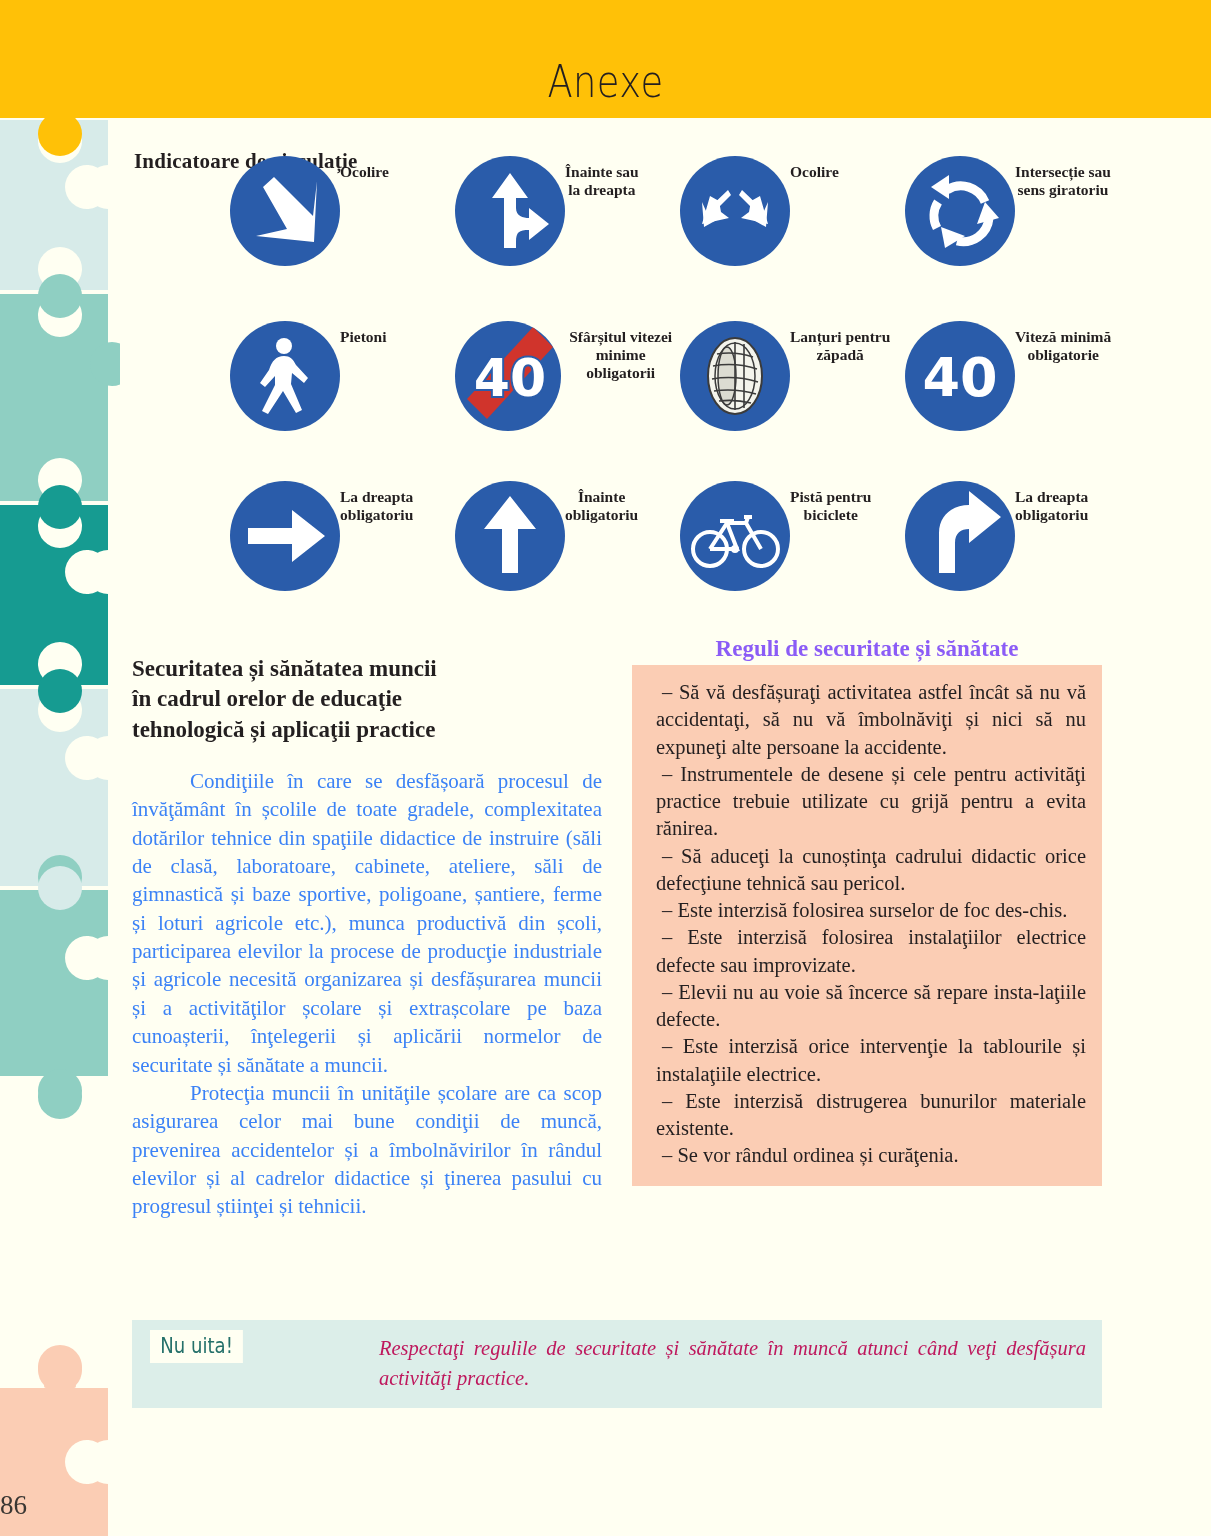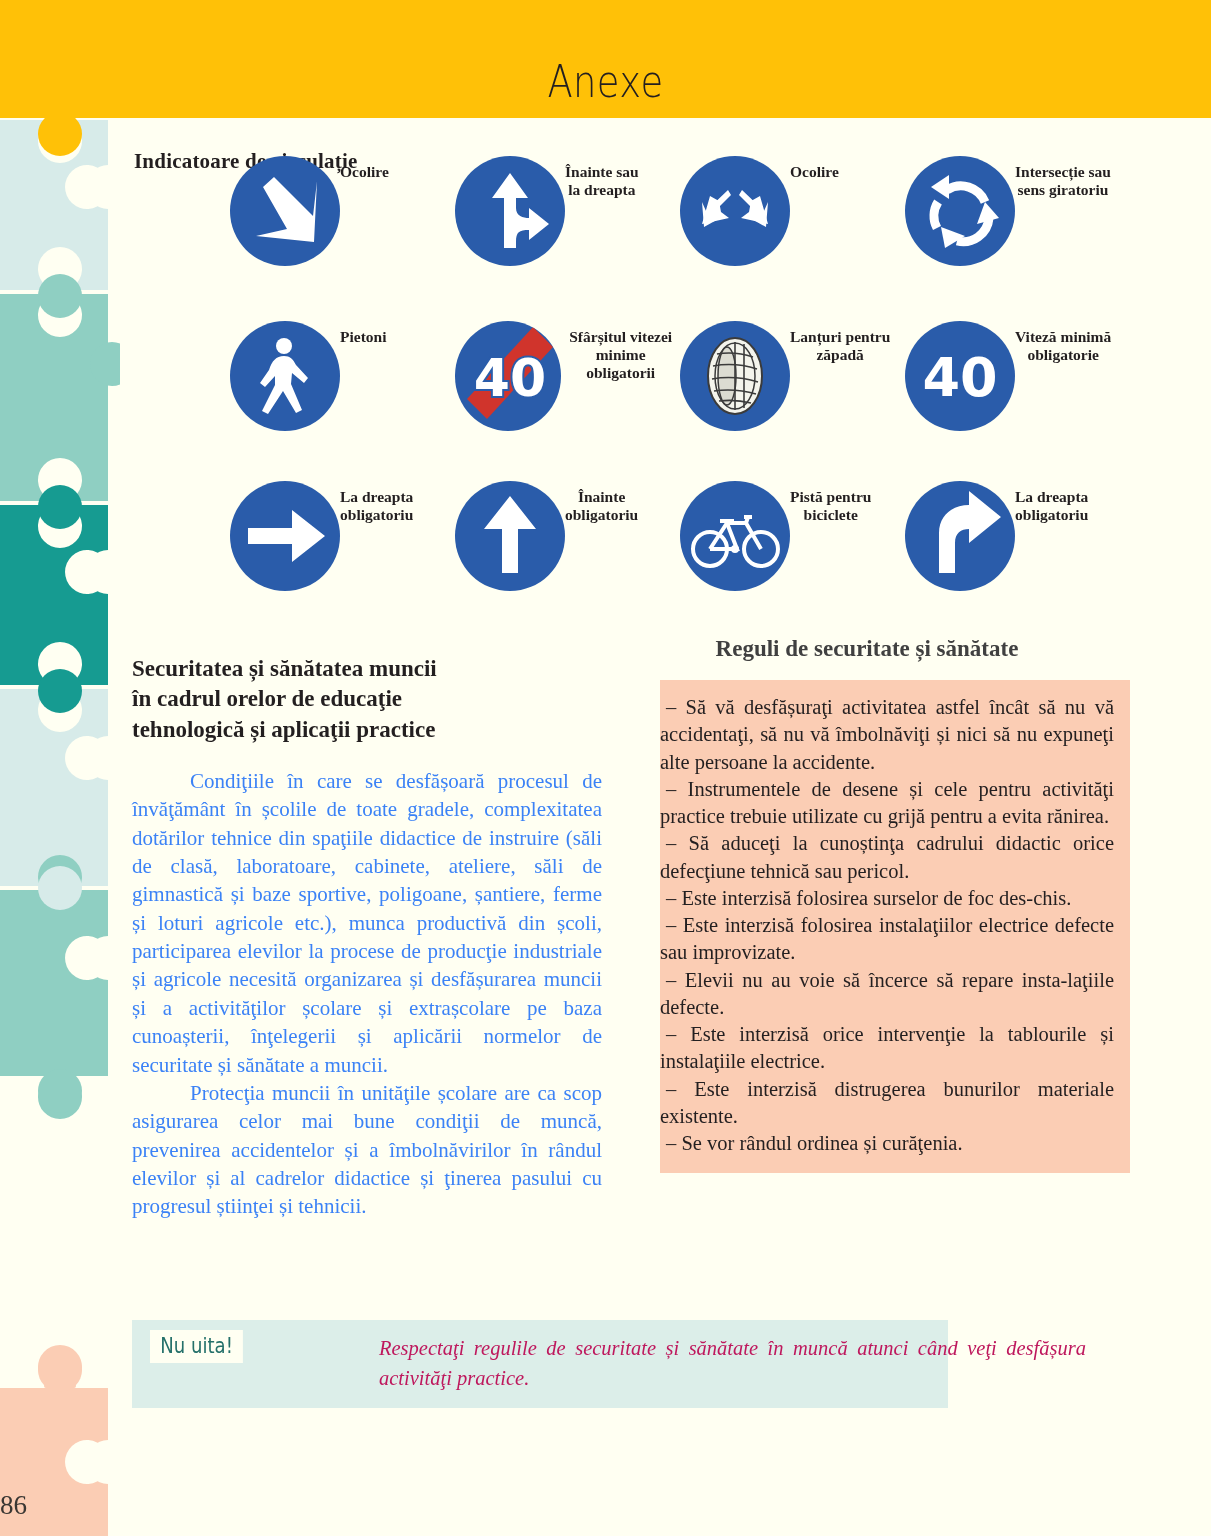--- a/index.html
+++ b/index.html
@@ -71,35 +71,34 @@
   .art-title {
     text-align: left; font-weight: bold; font-size: 23px;
     line-height: 1.32; color: #231f20; margin-bottom: 22px;
   }
   .art-p {
     text-align: justify; font-size: 21px; line-height: 1.35;
     color: #3b82f6; text-indent: 58px; margin-bottom: 0;
   }
   .rules-title {
     text-align: center; font-weight: bold; font-size: 23px;
-    color: #404040; margin-bottom: 18px;
+    color: #8b5cf6; margin-bottom: 3px;
   }
   .rules-box {
-    background: #fbcdb4; padding: 14px 16px 16px 0;
+    background: #fbcdb4; padding: 14px 16px 16px 24px;
     width: 470px;
-    margin-left: 28px;
   }
   .rule-li {
     text-align: justify; font-size: 20.5px; line-height: 1.33;
     color: #231f20; text-indent: 6px;
   }
 
   
   .nu-strip {
-    position: absolute; left: 12px; top: 1202px; width: 816px; height: 88px;
+    position: absolute; left: 12px; top: 1202px; width: 970px; height: 88px;
     background: #dceee9;
   }
   .nu-badge {
     position: absolute; left: 18px; top: 10px;
     background: #fffff2; padding: 4px 12px 5px 12px;
     font-family: "DejaVu Sans", sans-serif;
     font-size: 21px; color: #24706a; font-weight: 400;
     transform: scaleX(0.86); transform-origin: left center;
   }
   .nu-text {

